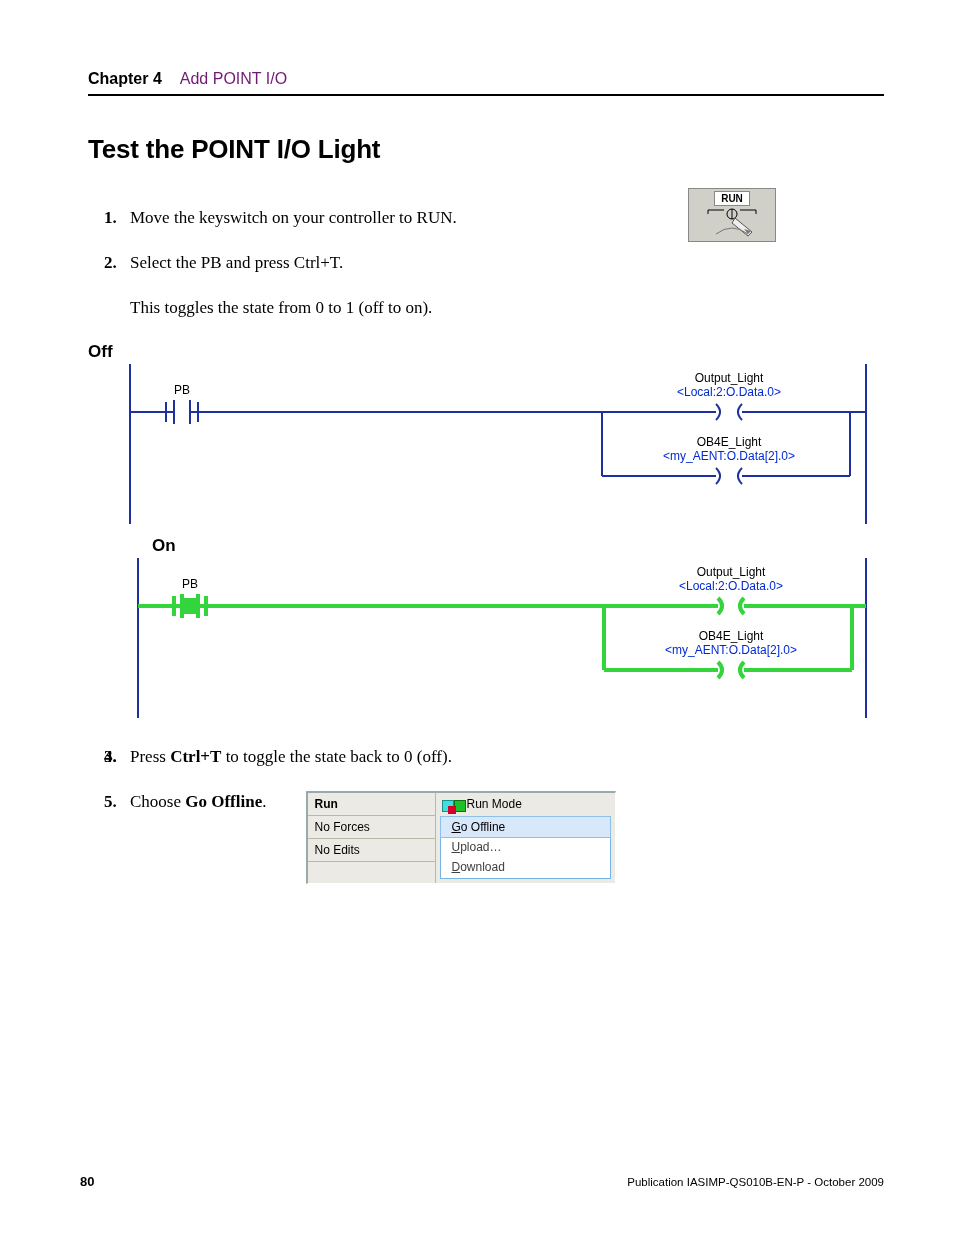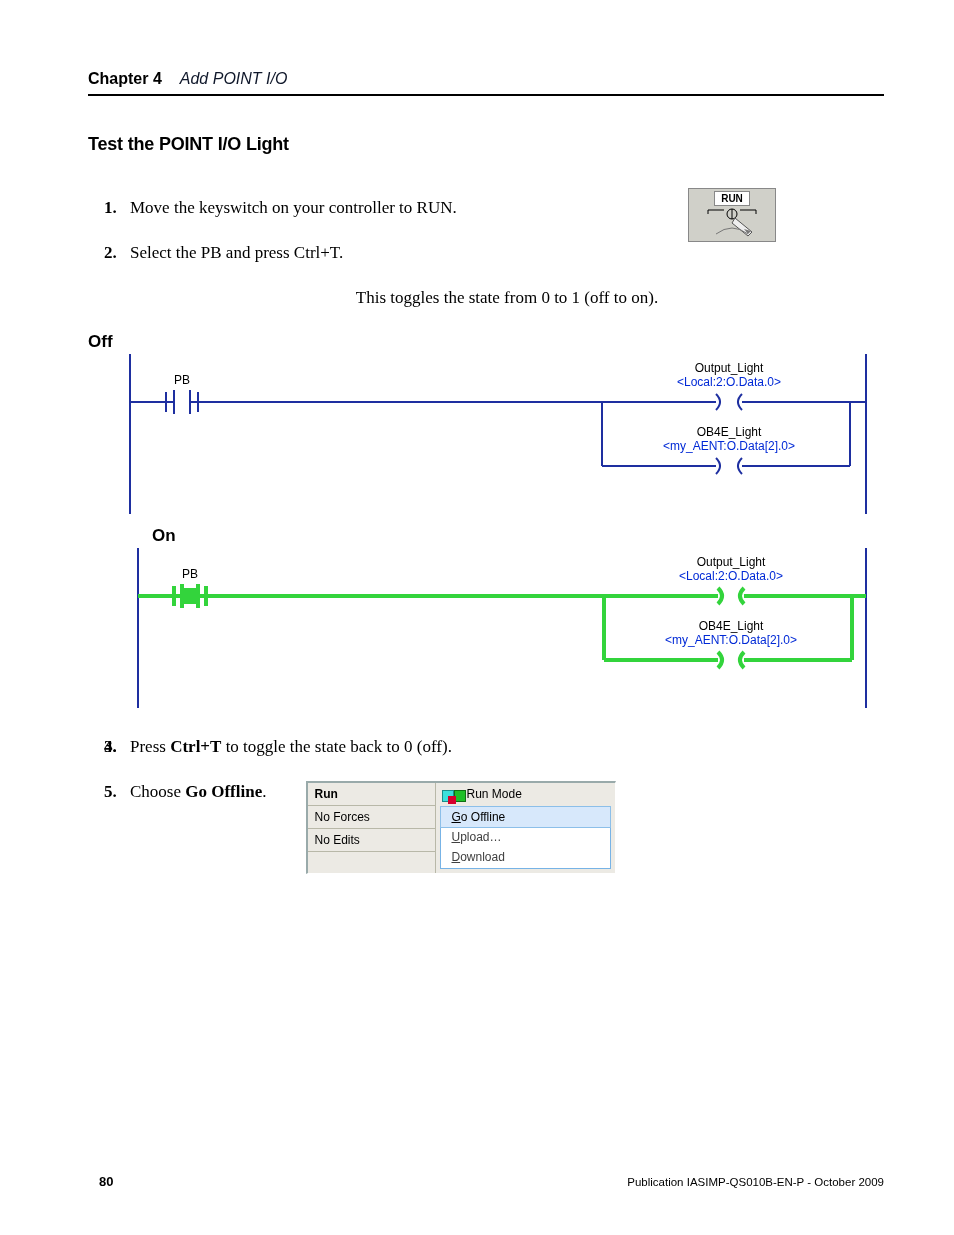--- a/index.html
+++ b/index.html
@@ -15,37 +15,37 @@
   .header-line {
     display: flex;
     gap: 18px;
     font-family: Arial, Helvetica, sans-serif;
     font-size: 16px;
     padding-bottom: 6px;
     border-bottom: 2px solid #000;
     margin-bottom: 38px;
   }
   .chap-label { font-weight: bold; }
-  .chap-title { color: #0f172a; font-style: italic; }
+  .chap-title { color: #701a75; }
   h1.section-title {
     font-family: Arial, Helvetica, sans-serif;
     font-weight: 900;
-    font-size: 18px;
+    font-size: 26px;
     letter-spacing: -0.2px;
     margin-bottom: 42px;
   }
   ol.steps {
     list-style: none;
     padding-left: 16px;
     font-size: 17px;
     line-height: 1.35;
   }
   ol.steps > li { margin-bottom: 22px; position: relative; padding-left: 26px; }
   ol.steps > li .num { position: absolute; left: 0; font-weight: bold; }
-  ol.steps .sub { margin-top: 22px; padding-left: 0; text-align: center; }
+  ol.steps .sub { margin-top: 22px; padding-left: 0; }
   .b { font-weight: bold; }
 
   
   .run-icon {
     position: absolute;
     right: 178px;
     top: 188px;
     width: 88px;
     height: 54px;
     border: 1px solid #888;
@@ -97,21 +97,21 @@
   .led.cyan  { background:#3de0dc; border:1px solid #1a8e8b; position:relative; }
   .led.cyan::after { content:""; position:absolute; right:-3px; bottom:-3px; width:8px; height:8px; background:#d6002c; }
   .menu { border:1px solid #77b3e6; background:#fff; }
   .menu .mi { padding:2px 10px; color:#404040; }
   .menu .mi.sep { border-bottom:1px solid #d0d0d0; }
   .menu .mi.sel { background:#d7e8fb; color:#000; border:1px solid #8cbfe9; margin:-1px; }
   .menu .mi .ul { text-decoration: underline; }
 
   
   .footer {
-    position:absolute; left:99px; right:70px; bottom:46px;
+    position:absolute; left:80px; right:70px; bottom:46px;
     display:flex; justify-content:space-between; align-items:baseline;
     font-family: Arial, sans-serif;
   }
   .footer .pg { font-weight:bold; font-size:13px; }
   .footer .pub { font-size:11.5px; }
 </style>
 </head>
 <body>
 
 <div class="header-line">

